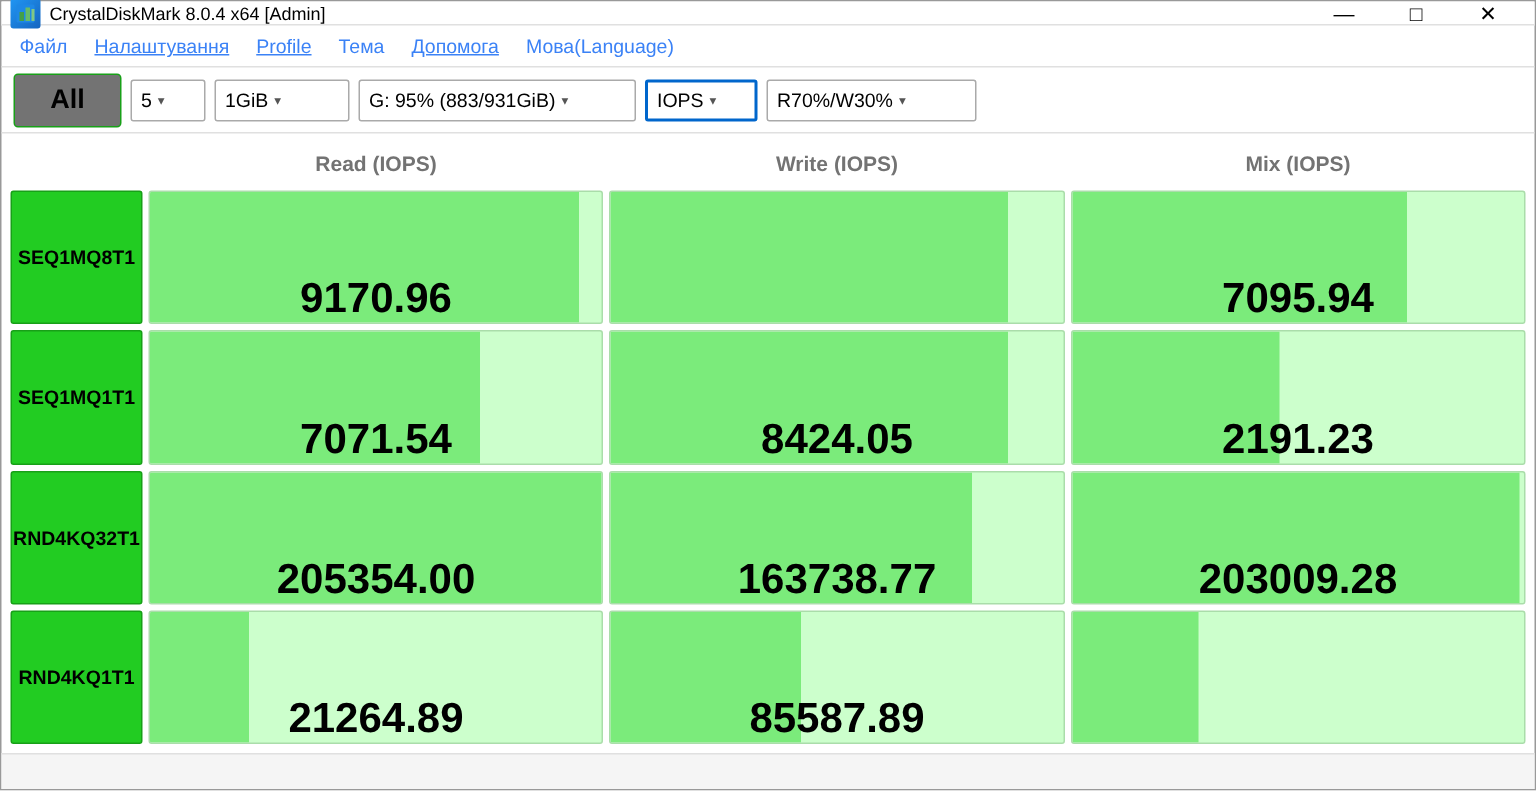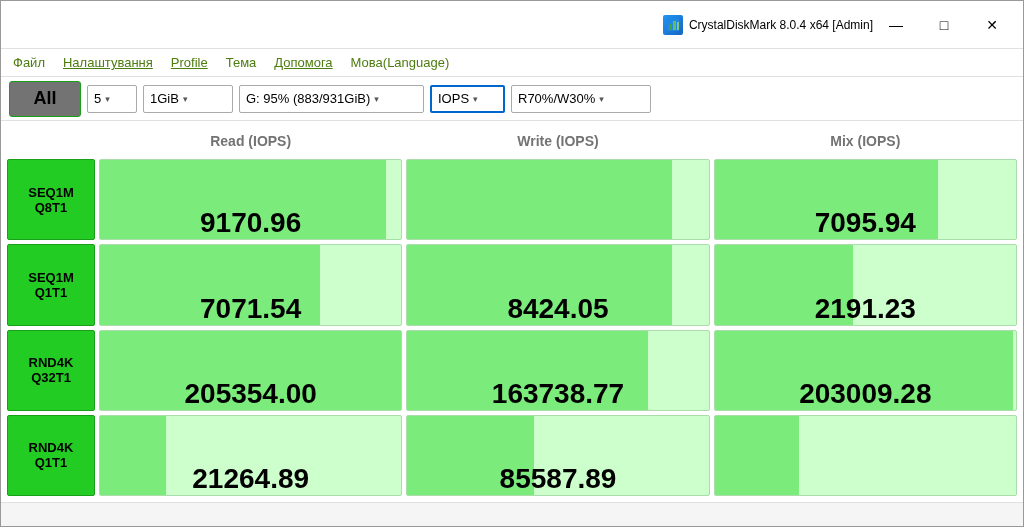--- a/index.html
+++ b/index.html
@@ -18,24 +18,24 @@
       background: #ffffff;
       border: 1px solid #999;
       display: flex;
       flex-direction: column;
     }
 
     
     .title-bar {
       background: #ffffff;
       border-bottom: 1px solid #e0e0e0;
-      height: 48px;
-      display: flex;
-      align-items: center;
-      justify-content: flex-end;
+      height: 16px;
+      display: flex;
+      align-items: center;
+      justify-content: space-between;
       padding: 0 8px 0 6px;
       flex-shrink: 0;
     }
     .title-bar-left {
       display: flex;
       align-items: center;
       gap: 6px;
     }
     .app-icon {
       width: 20px;
@@ -80,21 +80,21 @@
       padding: 0 4px;
       border-bottom: 1px solid #e0e0e0;
       flex-shrink: 0;
       gap: 2px;
     }
     .menu-item {
       padding: 3px 8px;
       cursor: pointer;
       border-radius: 2px;
       font-size: 13px;
-      color: #4d7c0f;
+      color: #3b82f6;
     }
     .menu-item.underline { text-decoration: underline; }
 
     
     .toolbar {
       height: 44px;
       display: flex;
       align-items: center;
       padding: 4px 8px;
       gap: 6px;
@@ -175,21 +175,21 @@
       flex: 1;
     }
 
     .row-label {
       background: #22cc22;
       border: 1px solid #18a018;
       border-radius: 2px;
       display: flex;
       align-items: center;
       justify-content: center;
-      flex-direction: column;
+      flex-direction: row;
       font-size: 13px;
       font-weight: bold;
       color: #000;
     }
 
     .data-cell {
       background: #ccffcc;
       border: 1px solid #aaddaa;
       border-radius: 2px;
       display: flex;

